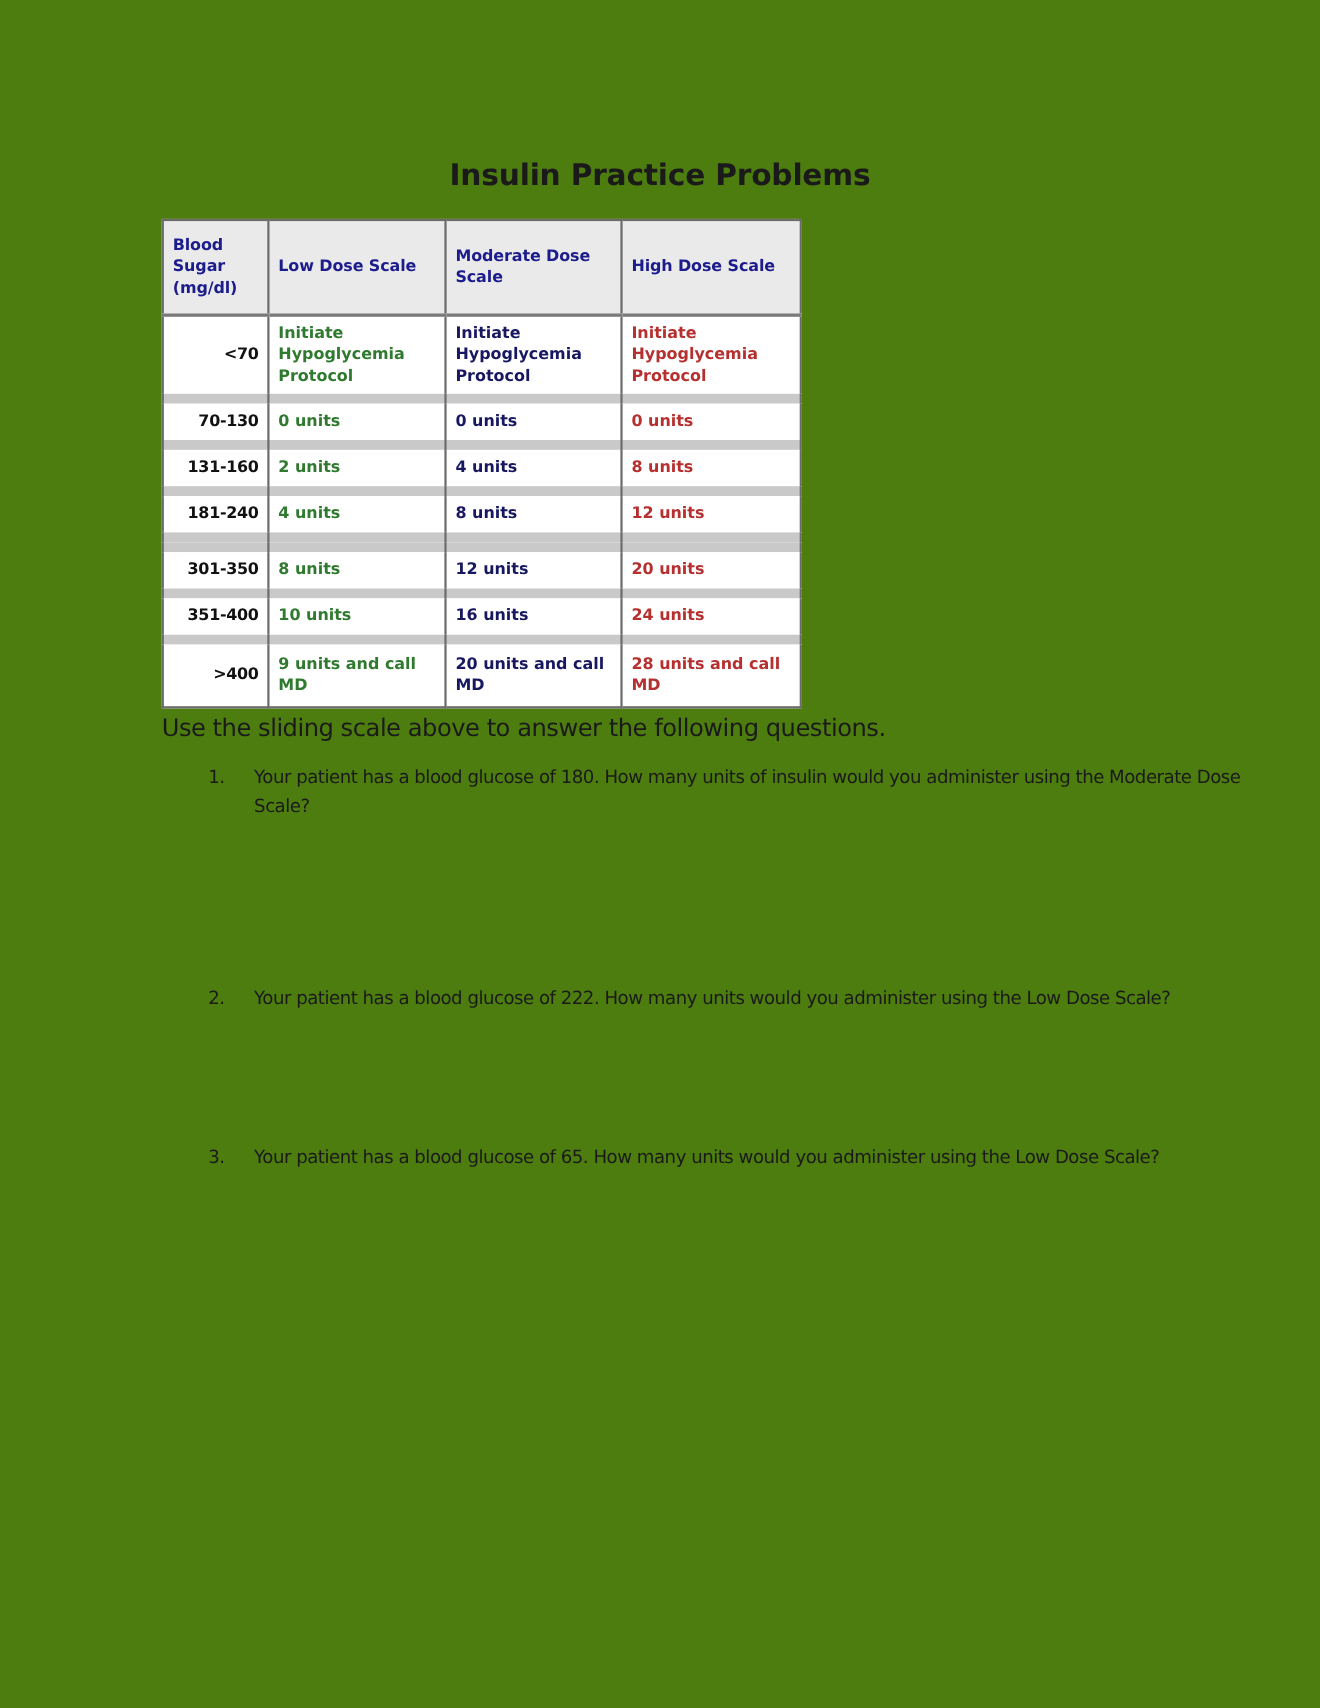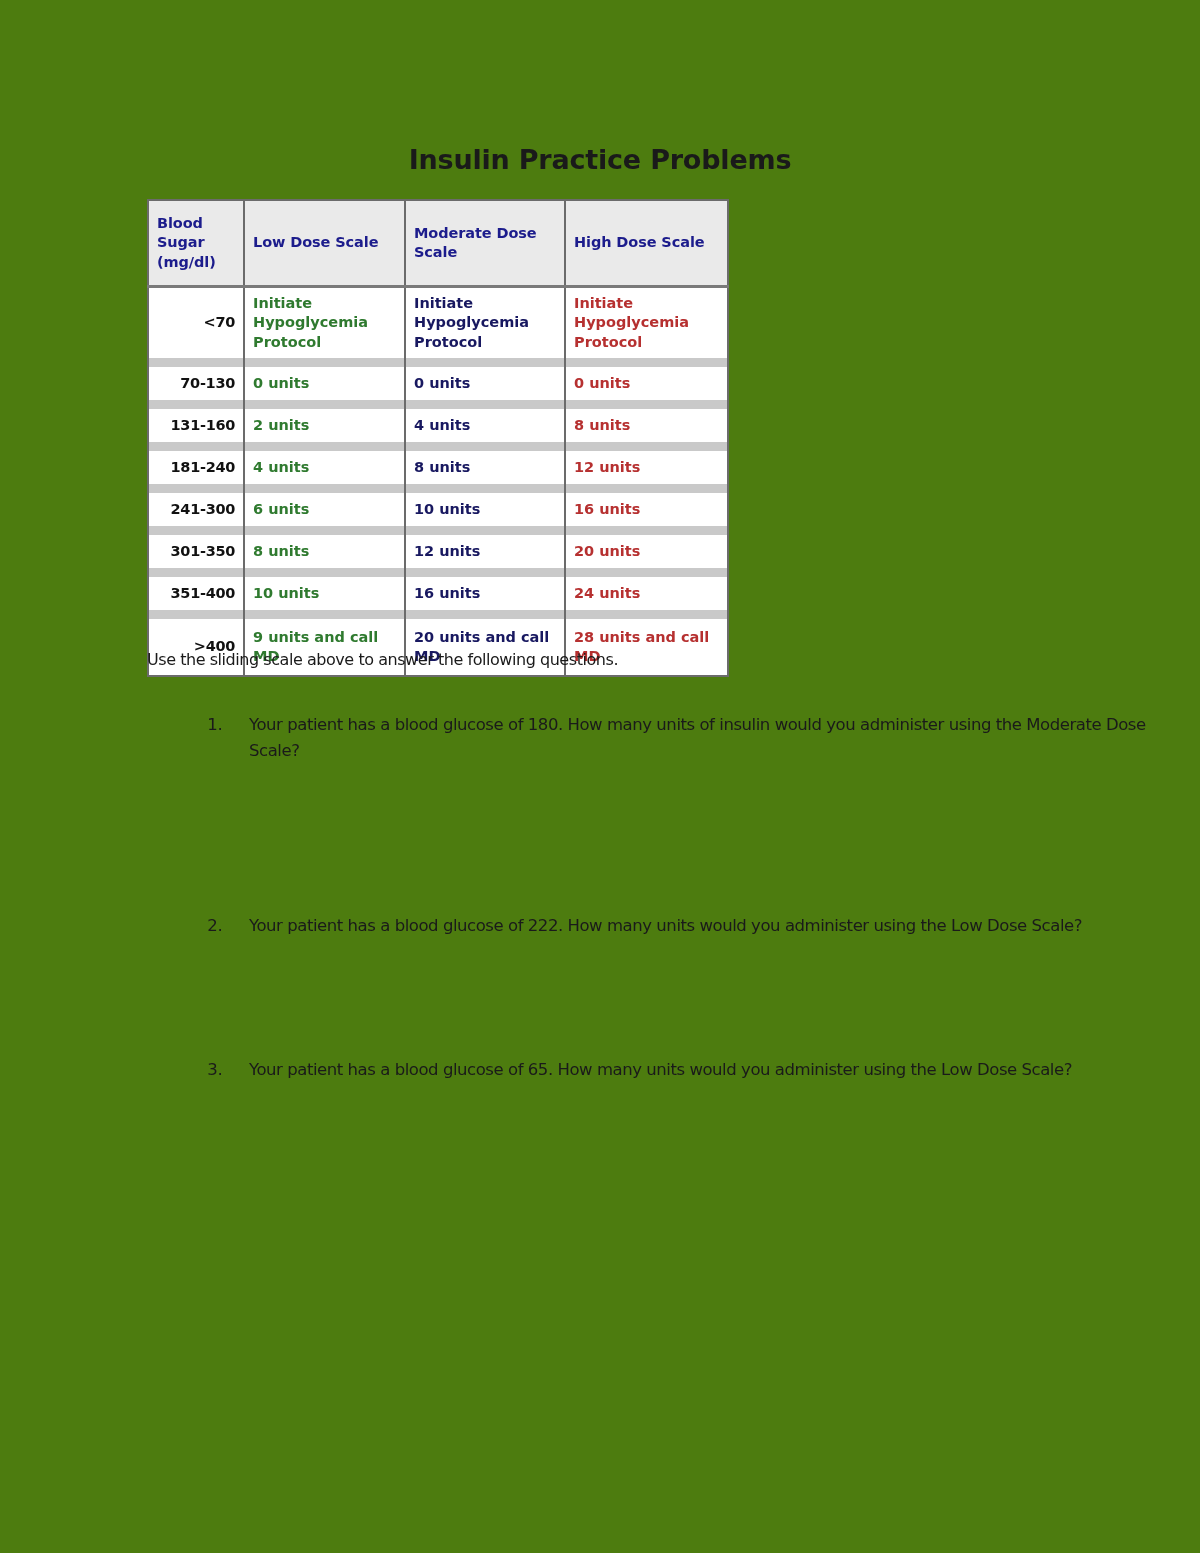--- a/index.html
+++ b/index.html
@@ -105,31 +105,31 @@
 
   tr.lastrow td { border-bottom: 2px solid #6b6b6b; }
 
   
   .instruction {
     position: absolute;
     left: 147px;
     top: 650px;
     width: 940px;
     font-family: "DejaVu Sans", sans-serif;
-    font-size: 16px;
+    font-size: 22px;
     color: #1a1a1a;
     letter-spacing: -0.45px;
   }
 
   ol.questions {
     position: absolute;
     left: 147px;
     top: 694px;
     width: 950px;
-    margin: 18px;
+    margin: 0;
     padding: 0 0 0 62px;
     list-style: decimal;
     font-family: "DejaVu Sans", sans-serif;
     font-size: 16.5px;
     color: #1a1a1a;
   }
   ol.questions > li {
     padding-left: 22px;
     letter-spacing: -0.45px;
     line-height: 1.55;
@@ -211,26 +211,20 @@
           <td class="mod">8 units</td>
           <td class="high">12 units</td>
         </tr>
         <tr class="sep">
             <td></td>
             <td></td>
             <td></td>
             <td></td>
           </tr>
 
-        <tr class="data r-units">
-          <td class="bs">241-300</td>
-          <td class="low">6 units</td>
-          <td class="mod">10 units</td>
-          <td class="high">16 units</td>
-        </tr>
         <tr class="sep">
             <td></td>
             <td></td>
             <td></td>
             <td></td>
           </tr>
 
         <tr class="data r-units">
           <td class="bs">301-350</td>
           <td class="low">8 units</td>

